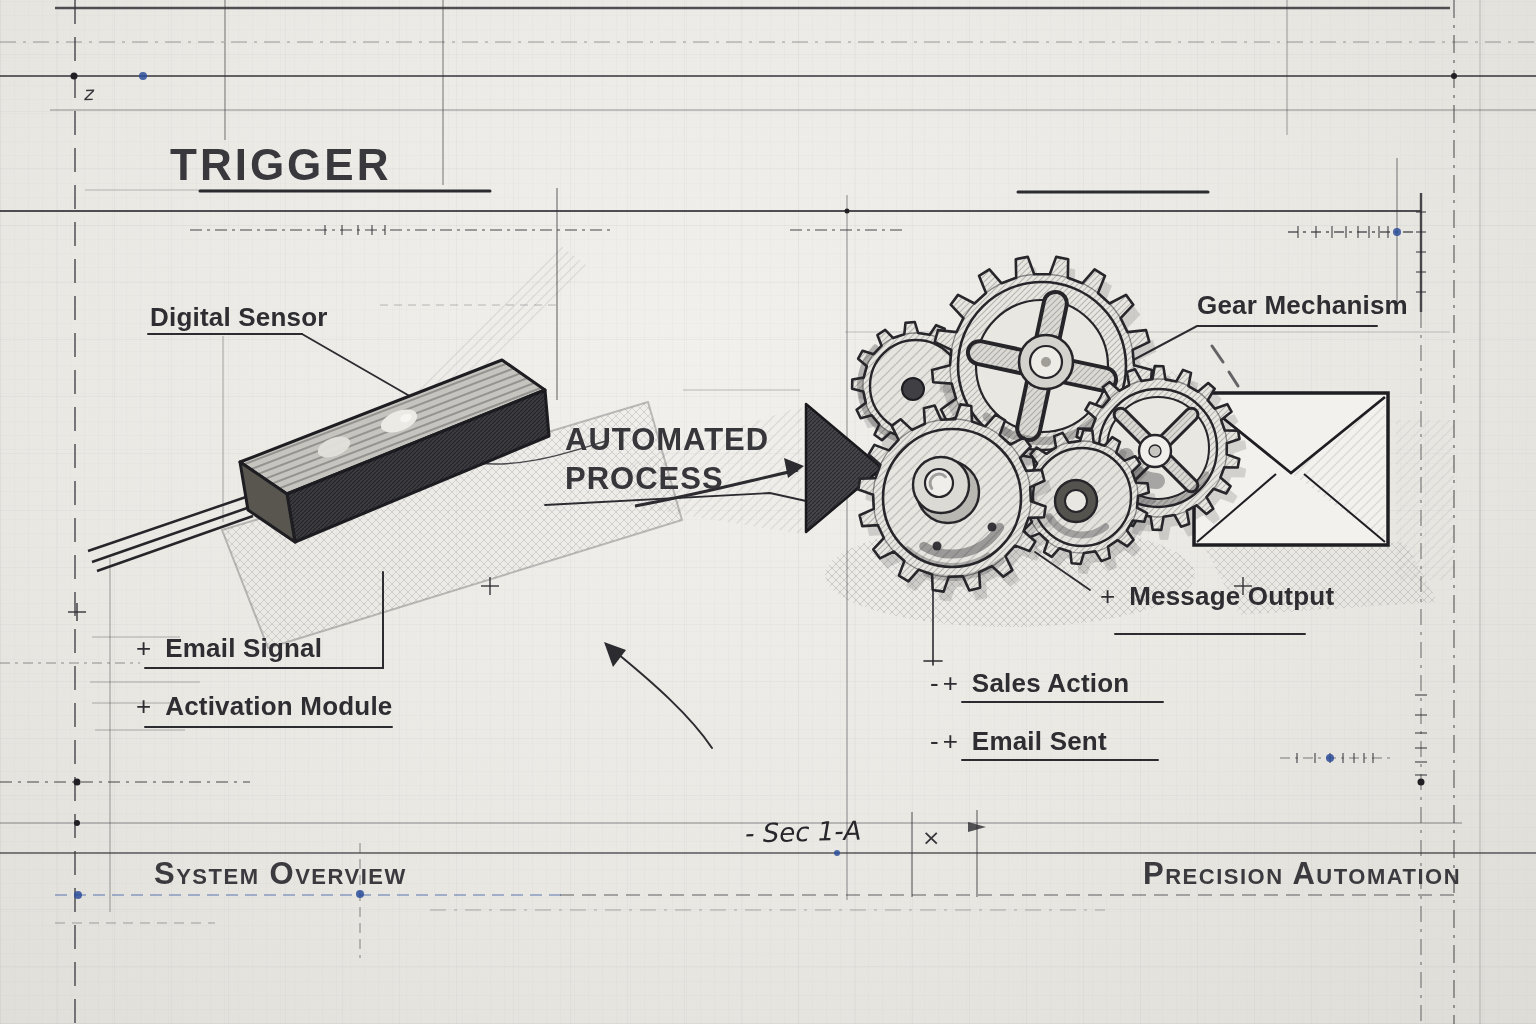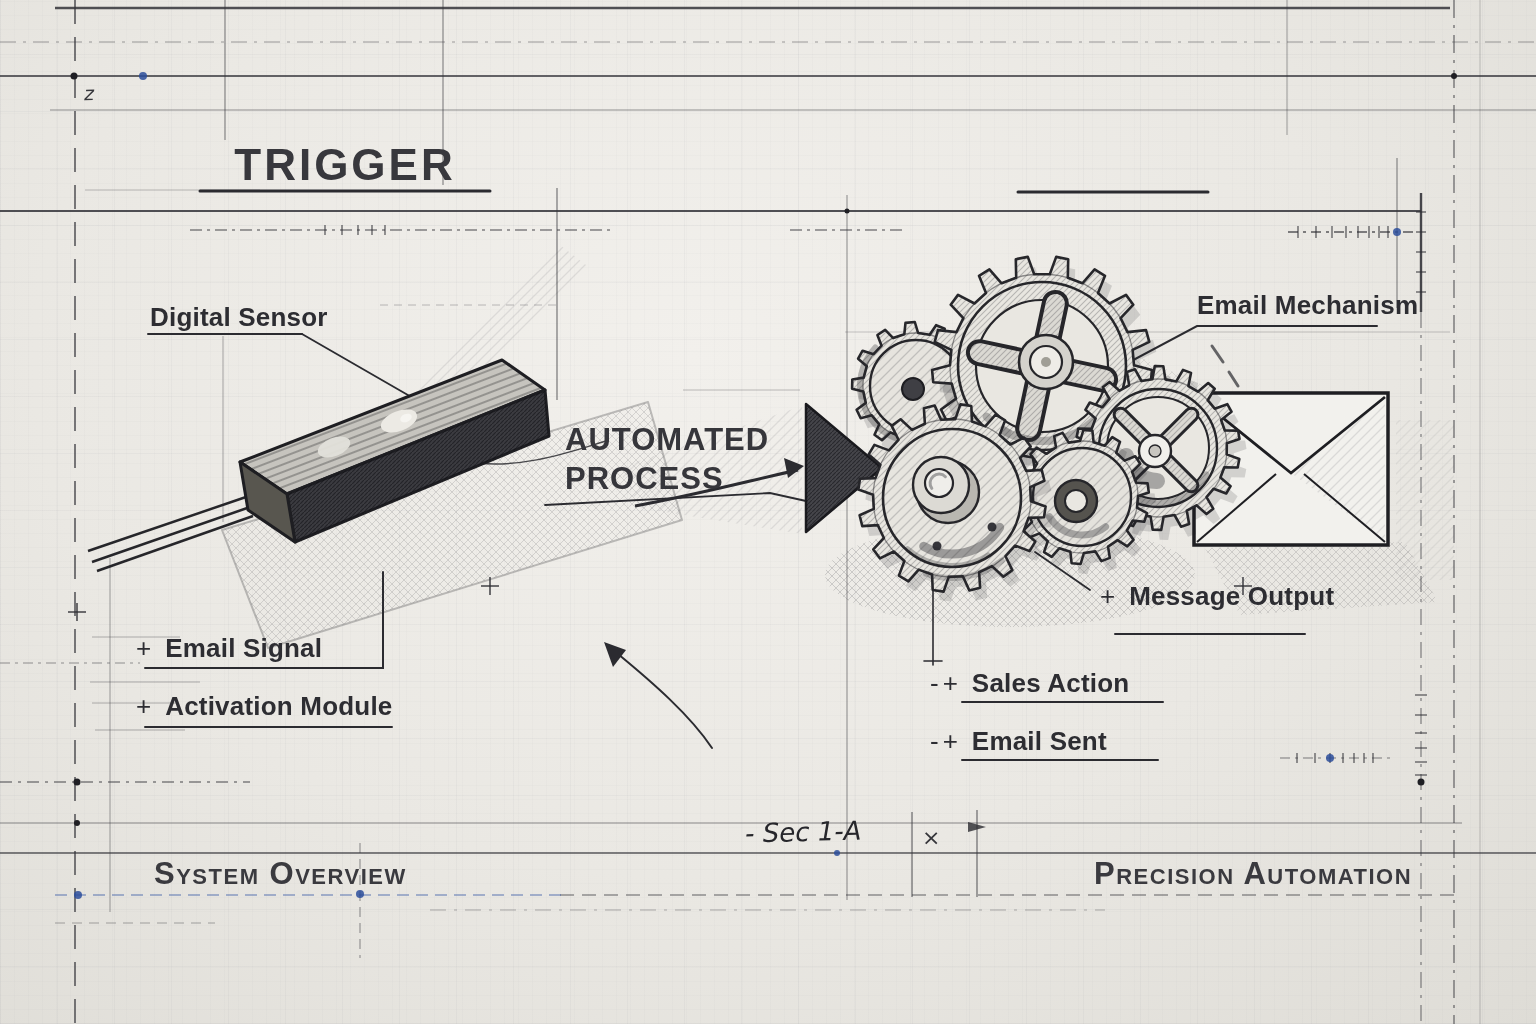--- a/index.html
+++ b/index.html
@@ -8,21 +8,21 @@
     font-family:"Liberation Sans",sans-serif;color:#2e2e33;
     background-color:#ebe9e4;
     background-image:
       repeating-linear-gradient(0deg, rgba(110,115,130,.055) 0 1px, transparent 1px 57px),
       repeating-linear-gradient(90deg, rgba(110,115,130,.055) 0 1px, transparent 1px 57px),
       repeating-linear-gradient(0deg, rgba(110,115,130,.028) 0 1px, transparent 1px 14px),
       repeating-linear-gradient(90deg, rgba(110,115,130,.028) 0 1px, transparent 1px 14px),
       radial-gradient(ellipse at 45% 35%, #f2f0ec 0%, #eae8e3 55%, #dedcd6 100%);
   }
   svg{position:absolute;left:0;top:0;}
-  .hd{position:absolute;text-align:center;font-size:44px;font-weight:700;letter-spacing:3px;color:#38383d;}
+  .hd{position:absolute;text-align:left;font-size:44px;font-weight:700;letter-spacing:3px;color:#38383d;}
   .lbl{position:absolute;font-size:26px;font-weight:700;color:#2d2d32;letter-spacing:.2px;white-space:nowrap;}
   .pfx{font-weight:400;letter-spacing:4px;margin-right:10px;}
   .proc{position:absolute;font-size:31px;font-weight:700;letter-spacing:1px;line-height:39px;color:#36363b;}
   .foot{position:absolute;font-variant:small-caps;font-size:31px;font-weight:700;letter-spacing:1.5px;color:#3a3a3f;white-space:nowrap;padding-left:42px;}
   .hand{position:absolute;font-family:"DejaVu Sans",sans-serif;font-style:italic;font-size:26px;color:#26262b;transform:rotate(-1.5deg);white-space:nowrap;}
   .mark{position:absolute;font-family:"DejaVu Sans",sans-serif;font-size:22px;color:#36363b;}
 </style>
 </head>
 <body>
 
@@ -279,39 +279,39 @@
   <div class="lbl" style="left:150px;top:302px">Digital Sensor</div>
 
   <div class="lbl" style="left:136px;top:633px">
     <span class="pfx">+</span><span>Email Signal</span>
   </div>
 
   <div class="lbl" style="left:136px;top:691px">
     <span class="pfx">+</span><span>Activation Module</span>
   </div>
 
-  <div class="lbl" style="left:1197px;top:290px">Email Mechanism</div>
+  <div class="lbl" style="left:1197px;top:290px">Gear Mechanism</div>
 
   <div class="lbl" style="left:1100px;top:581px">
     <span class="pfx">+</span><span>Message Output</span>
   </div>
 
   <div class="lbl" style="left:930px;top:668px">
     <span class="pfx">-+</span><span>Sales Action</span>
   </div>
 
   <div class="lbl" style="left:930px;top:726px">
     <span class="pfx">-+</span><span>Email Sent</span>
   </div>
 
   <div class="proc" style="left:565px;top:420px;width:270px">
     <div>AUTOMATED</div>
     <div>PROCESS</div>
   </div>
 
   <div class="foot" style="left:112px;top:856px">System Overview</div>
-  <div class="foot" style="left:1052px;top:856px">Precision Automation</div>
+  <div class="foot" style="left:1101px;top:856px">Precision Automation</div>
   <div class="hand" style="left:745px;top:817px">
     <span>- </span><span>Sec 1-A</span>
   </div>
   <div class="mark" style="left:922px;top:825px">×</div>
   <div class="mark hand" style="left:84px;top:82px;font-size:19px">z</div>
 </div>
 
 </body></html>

